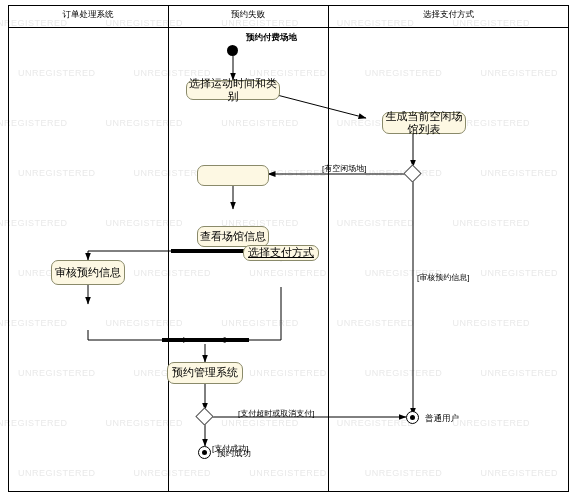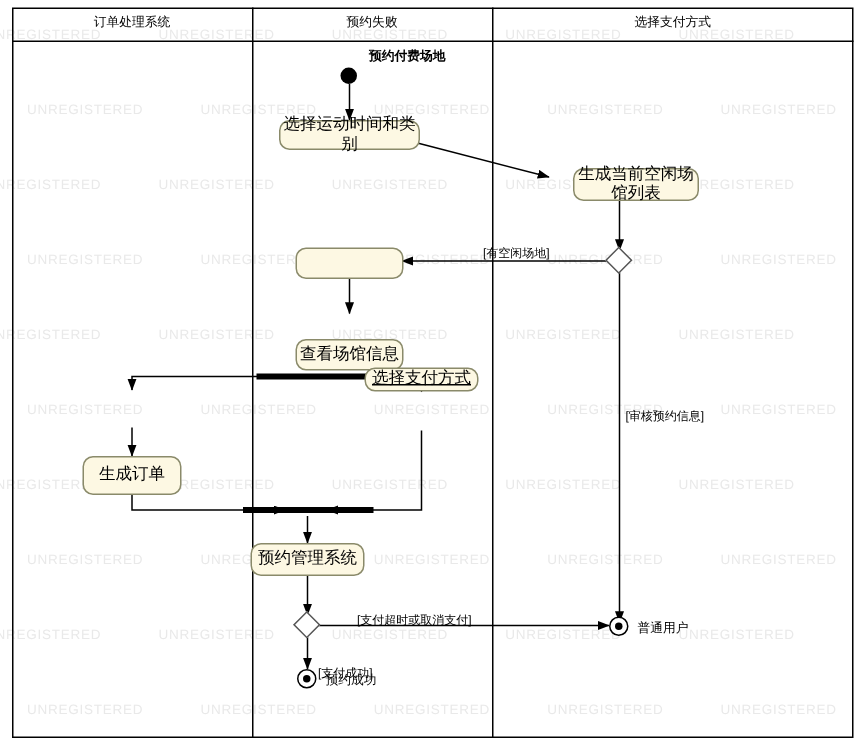--- a/index.html
+++ b/index.html
@@ -251,22 +251,22 @@
 
   <div class="decision" style="left:406px; top:167px;"></div>
   <div class="edge-label" style="left:322px; top:163px;">[有空闲场地]</div>
   <div class="edge-label" style="left:417px; top:272px;">[审核预约信息]</div>
 
   <div class="node action" style="left:197px; top:165px; width:72px; height:21px;"></div>
   <div class="node action" style="left:197px; top:226px; width:72px; height:21px;">查看场馆信息</div>
 
   <div class="bar" style="left:171px; top:249px; width:87px;"></div>
 
+  <div class="node action" style="left:51px; top:260px; width:74px; height:25px;">审核预约信息</div>
   <div class="node action" style="left:243px; top:245px; width:76px; height:16px;text-decoration:underline;">选择支付方式</div>
-  <div class="node action" style="left:55px; top:304px; width:66px; height:26px;">生成订单</div>
 
   <div class="bar" style="left:162px; top:338px; width:87px;"></div>
 
   <div class="node action" style="left:167px; top:362px; width:76px; height:22px;">预约管理系统</div>
 
   <div class="decision" style="left:198px; top:410px;"></div>
   <div class="edge-label" style="left:238px; top:408px;">[支付超时或取消支付]</div>
   <div class="edge-label" style="left:212px; top:443px;">[支付成功]</div>
 
   <div class="final-node" style="left:198px; top:446px;"></div>

